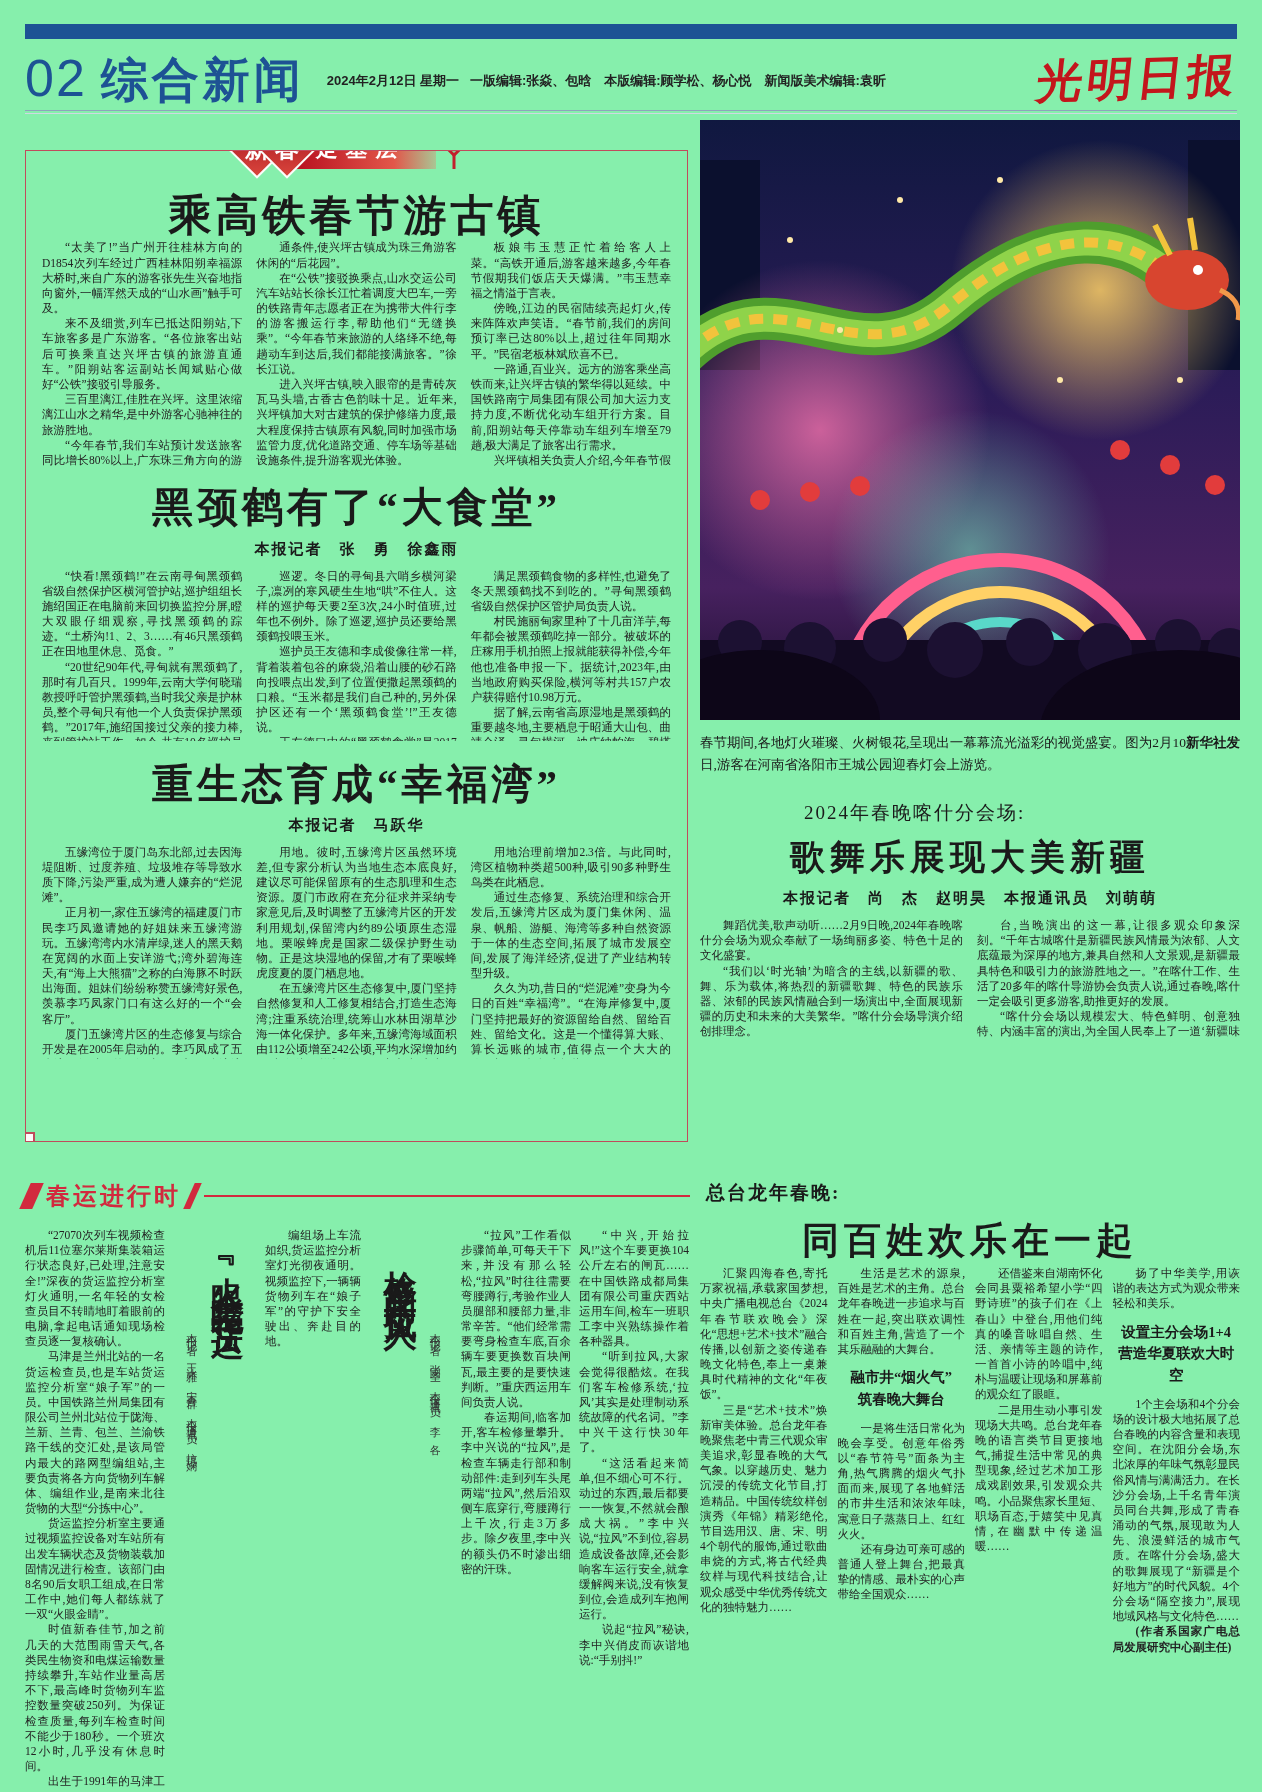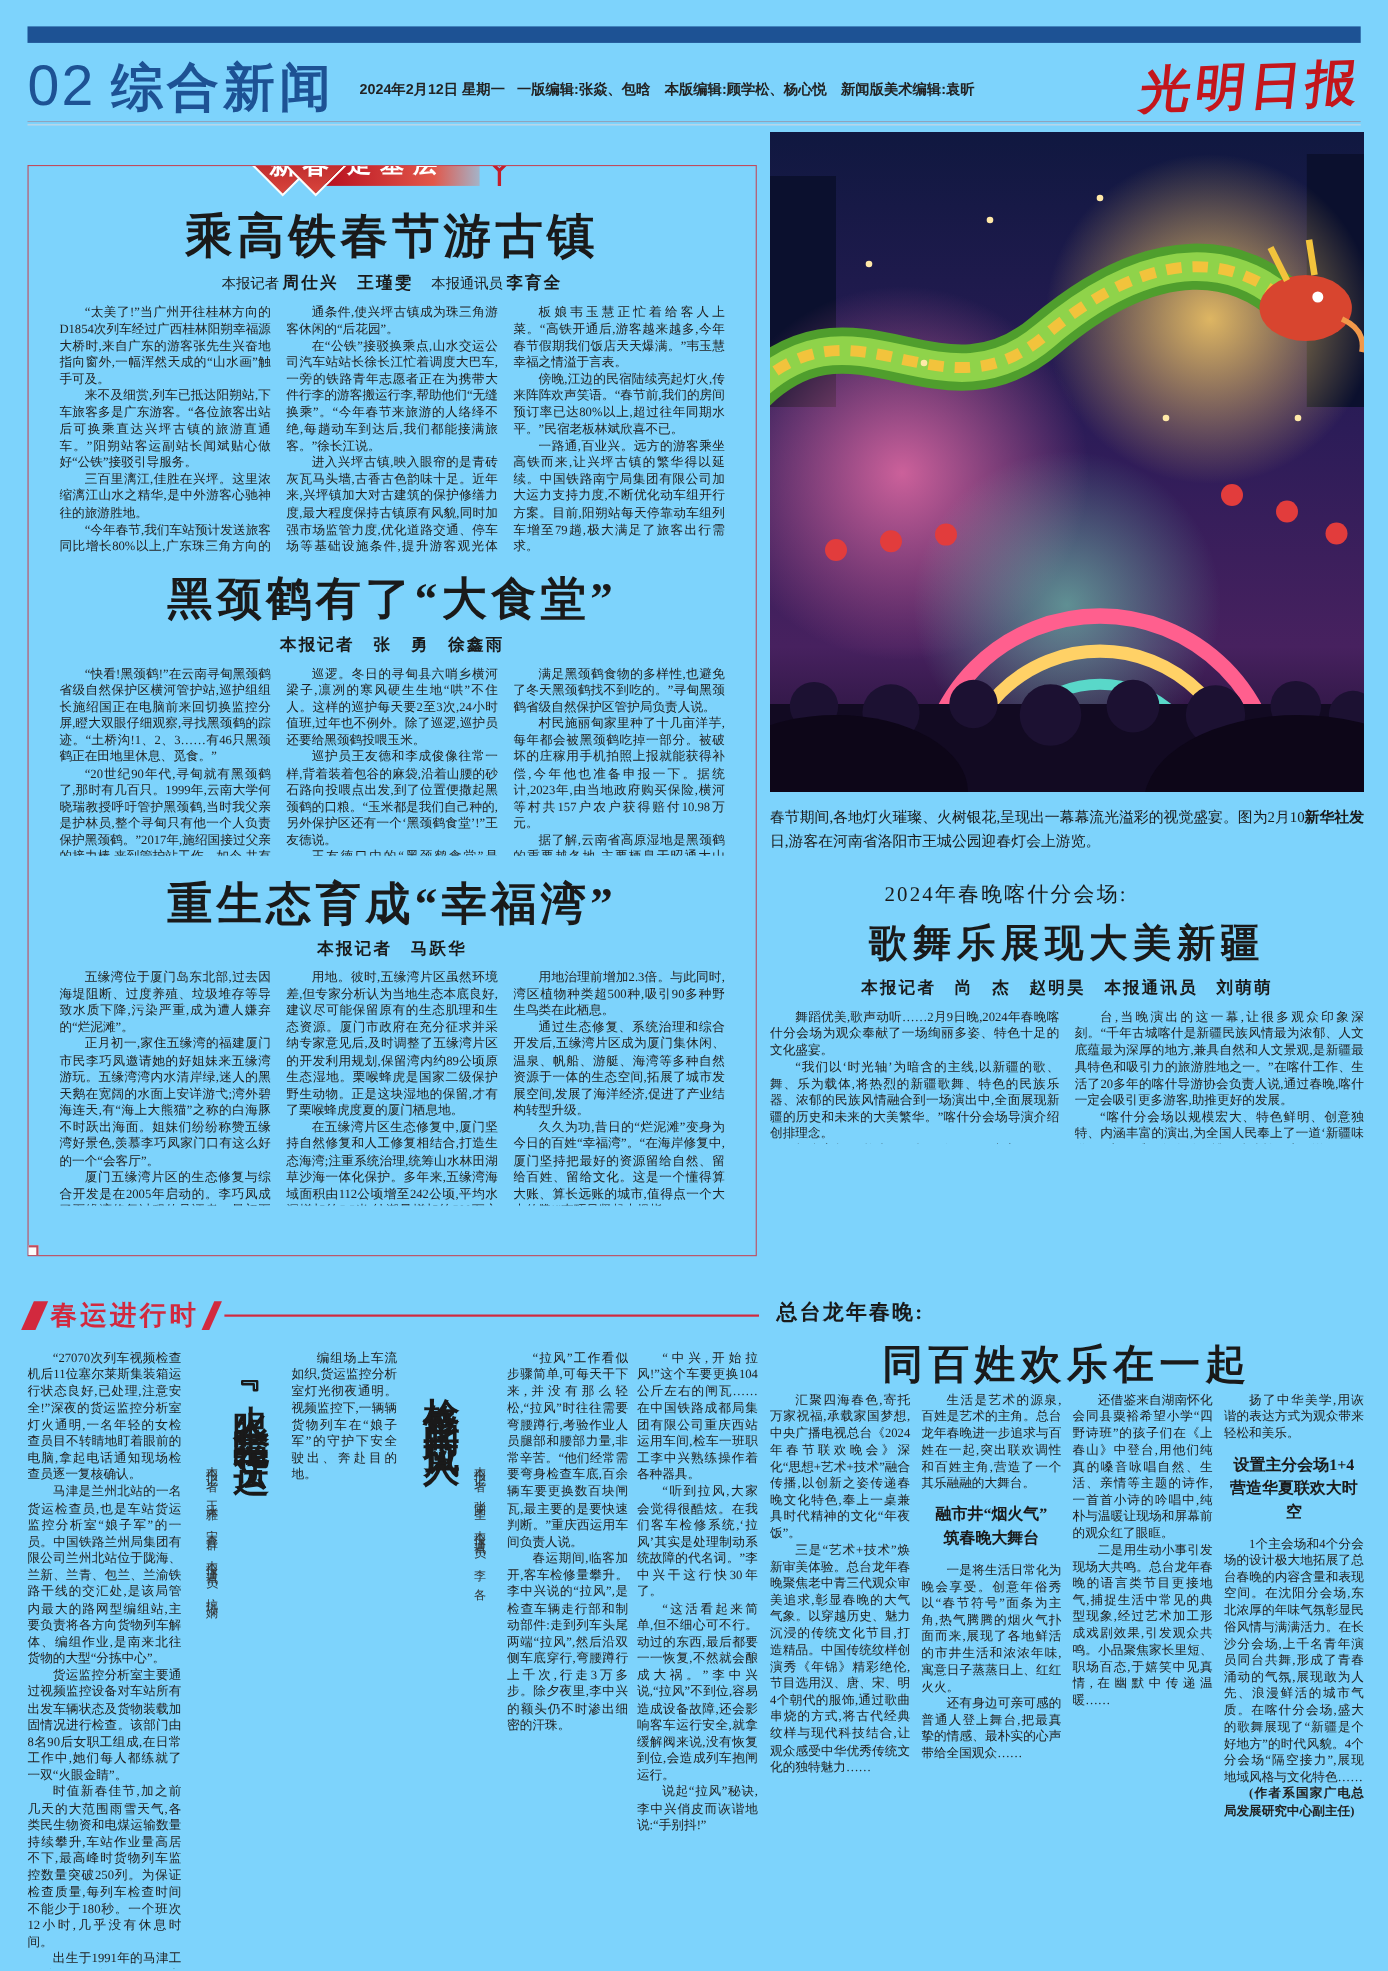--- a/index.html
+++ b/index.html
@@ -1,30 +1,30 @@
 <!DOCTYPE html>
 <html><head>
 <meta charset="utf-8">
 <style>
   html,body{margin:0;padding:0;background:#e8e8e4;}
-  .page{position:relative;width:1262px;height:1792px;margin:0 auto;background:#7dd3fc;
+  .page{position:relative;width:1262px;height:1792px;margin:0 auto;background:#86efac;
         font-family:"Liberation Serif","DejaVu Serif",serif;color:#1a1a1a;overflow:hidden;}
   
   .topbar{position:absolute;left:25px;right:25px;top:24px;height:15px;background:#1d5294;}
   .hdr{position:absolute;left:25px;right:25px;top:44px;height:60px;display:flex;align-items:flex-end;}
   .pagenum{font-family:"Liberation Sans","DejaVu Sans",sans-serif;font-size:52px;line-height:1;color:#1d5294;font-weight:400;letter-spacing:2px;}
   .secname{font-size:47px;line-height:1;color:#1d5294;font-weight:bold;margin-left:14px;letter-spacing:4px;}
   .dateline{font-family:"Liberation Sans","DejaVu Sans",sans-serif;font-size:13px;font-weight:bold;color:#222;margin-left:22px;margin-bottom:14px;white-space:nowrap;}
   .mast{margin-left:auto;margin-bottom:2px;font-size:46px;font-weight:bold;color:#c3161c;
         transform:skewX(-8deg) rotate(-2deg);letter-spacing:4px;line-height:1;}
   .hdr-rule{position:absolute;left:25px;right:25px;top:110px;border-top:1px solid #8fa3bd;}
   .hdr-rule2{position:absolute;left:25px;right:25px;top:113px;border-top:1px solid #cfd8e2;}
   
   .lblock{position:absolute;left:25px;top:150px;width:663px;height:992px;
-          border:1px solid #c04b5c;box-sizing:border-box;padding:0 28px;overflow:hidden;}
+          border:1px solid #c04b5c;box-sizing:border-box;padding:0 16px;overflow:hidden;}
   .lblock::after{content:"";position:absolute;left:-7px;bottom:-7px;width:12px;height:12px;
           border:2px solid #c04b5c;background:#fcfcfa;}
   .knb{position:absolute;left:50%;top:-26px;transform:translateX(-50%);display:flex;align-items:center;}
   .knb .dia{width:38px;height:38px;transform:rotate(45deg);background:linear-gradient(135deg,#a5131f,#d9453c);
           display:flex;align-items:center;justify-content:center;margin:0 -4px;box-shadow:0 0 0 2px #fcfcfa;}
   .knb .dia span{transform:rotate(-45deg);color:#fff;font-weight:bold;font-size:24px;}
   .knb .bar{background:linear-gradient(90deg,#b8101f,#e2574a 70%,rgba(236,120,104,.35));color:#fff;
           font-weight:bold;font-size:22px;letter-spacing:8px;padding:5px 30px 5px 20px;margin-left:-6px;}
   .art{text-align:center;}
   .art h1{font-size:43px;font-weight:bold;margin:0;letter-spacing:4px;line-height:1.15;}
@@ -102,26 +102,20 @@
           <rect x="12" y="10" width="12" height="12" transform="rotate(45 18 16)"></rect>
           <circle cx="4" cy="16" r="3"></circle>
             <circle cx="32" cy="16" r="3"></circle>
           <line x1="18" y1="30" x2="18" y2="44"></line>
         </g>
       </svg>
     </div>
 
     <div class="art">
       <h1 class="h-a1">乘高铁春节游古镇</h1>
-      <div class="byline">
-        <span>本报记者</span>
-        <b>周仕兴　王瑾雯</b>　
-        <span>本报通讯员</span>
-        <b>李育全</b>
-      </div>
       <div class="cols" style="height:226px">
         <div class="col">
           <p class="bp">“太美了!”当广州开往桂林方向的D1854次列车经过广西桂林阳朔幸福源大桥时,来自广东的游客张先生兴奋地指向窗外,一幅浑然天成的“山水画”触手可及。</p>
           <p class="bp">来不及细赏,列车已抵达阳朔站,下车旅客多是广东游客。“各位旅客出站后可换乘直达兴坪古镇的旅游直通车。”阳朔站客运副站长闻斌贴心做好“公铁”接驳引导服务。</p>
           <p class="bp">三百里漓江,佳胜在兴坪。这里浓缩漓江山水之精华,是中外游客心驰神往的旅游胜地。</p>
           <p class="bp">“今年春节,我们车站预计发送旅客同比增长80%以上,广东珠三角方向的游客居多。”闻斌介绍。去年年底贵广高铁提质改造工程完成后,从广州来兴坪最快只需1小时49分。便利的高铁交</p>
         </div>
         <div class="col">
           <p class="bp">通条件,使兴坪古镇成为珠三角游客休闲的“后花园”。</p>
           <p class="bp">在“公铁”接驳换乘点,山水交运公司汽车站站长徐长江忙着调度大巴车,一旁的铁路青年志愿者正在为携带大件行李的游客搬运行李,帮助他们“无缝换乘”。“今年春节来旅游的人络绎不绝,每趟动车到达后,我们都能接满旅客。”徐长江说。</p>

